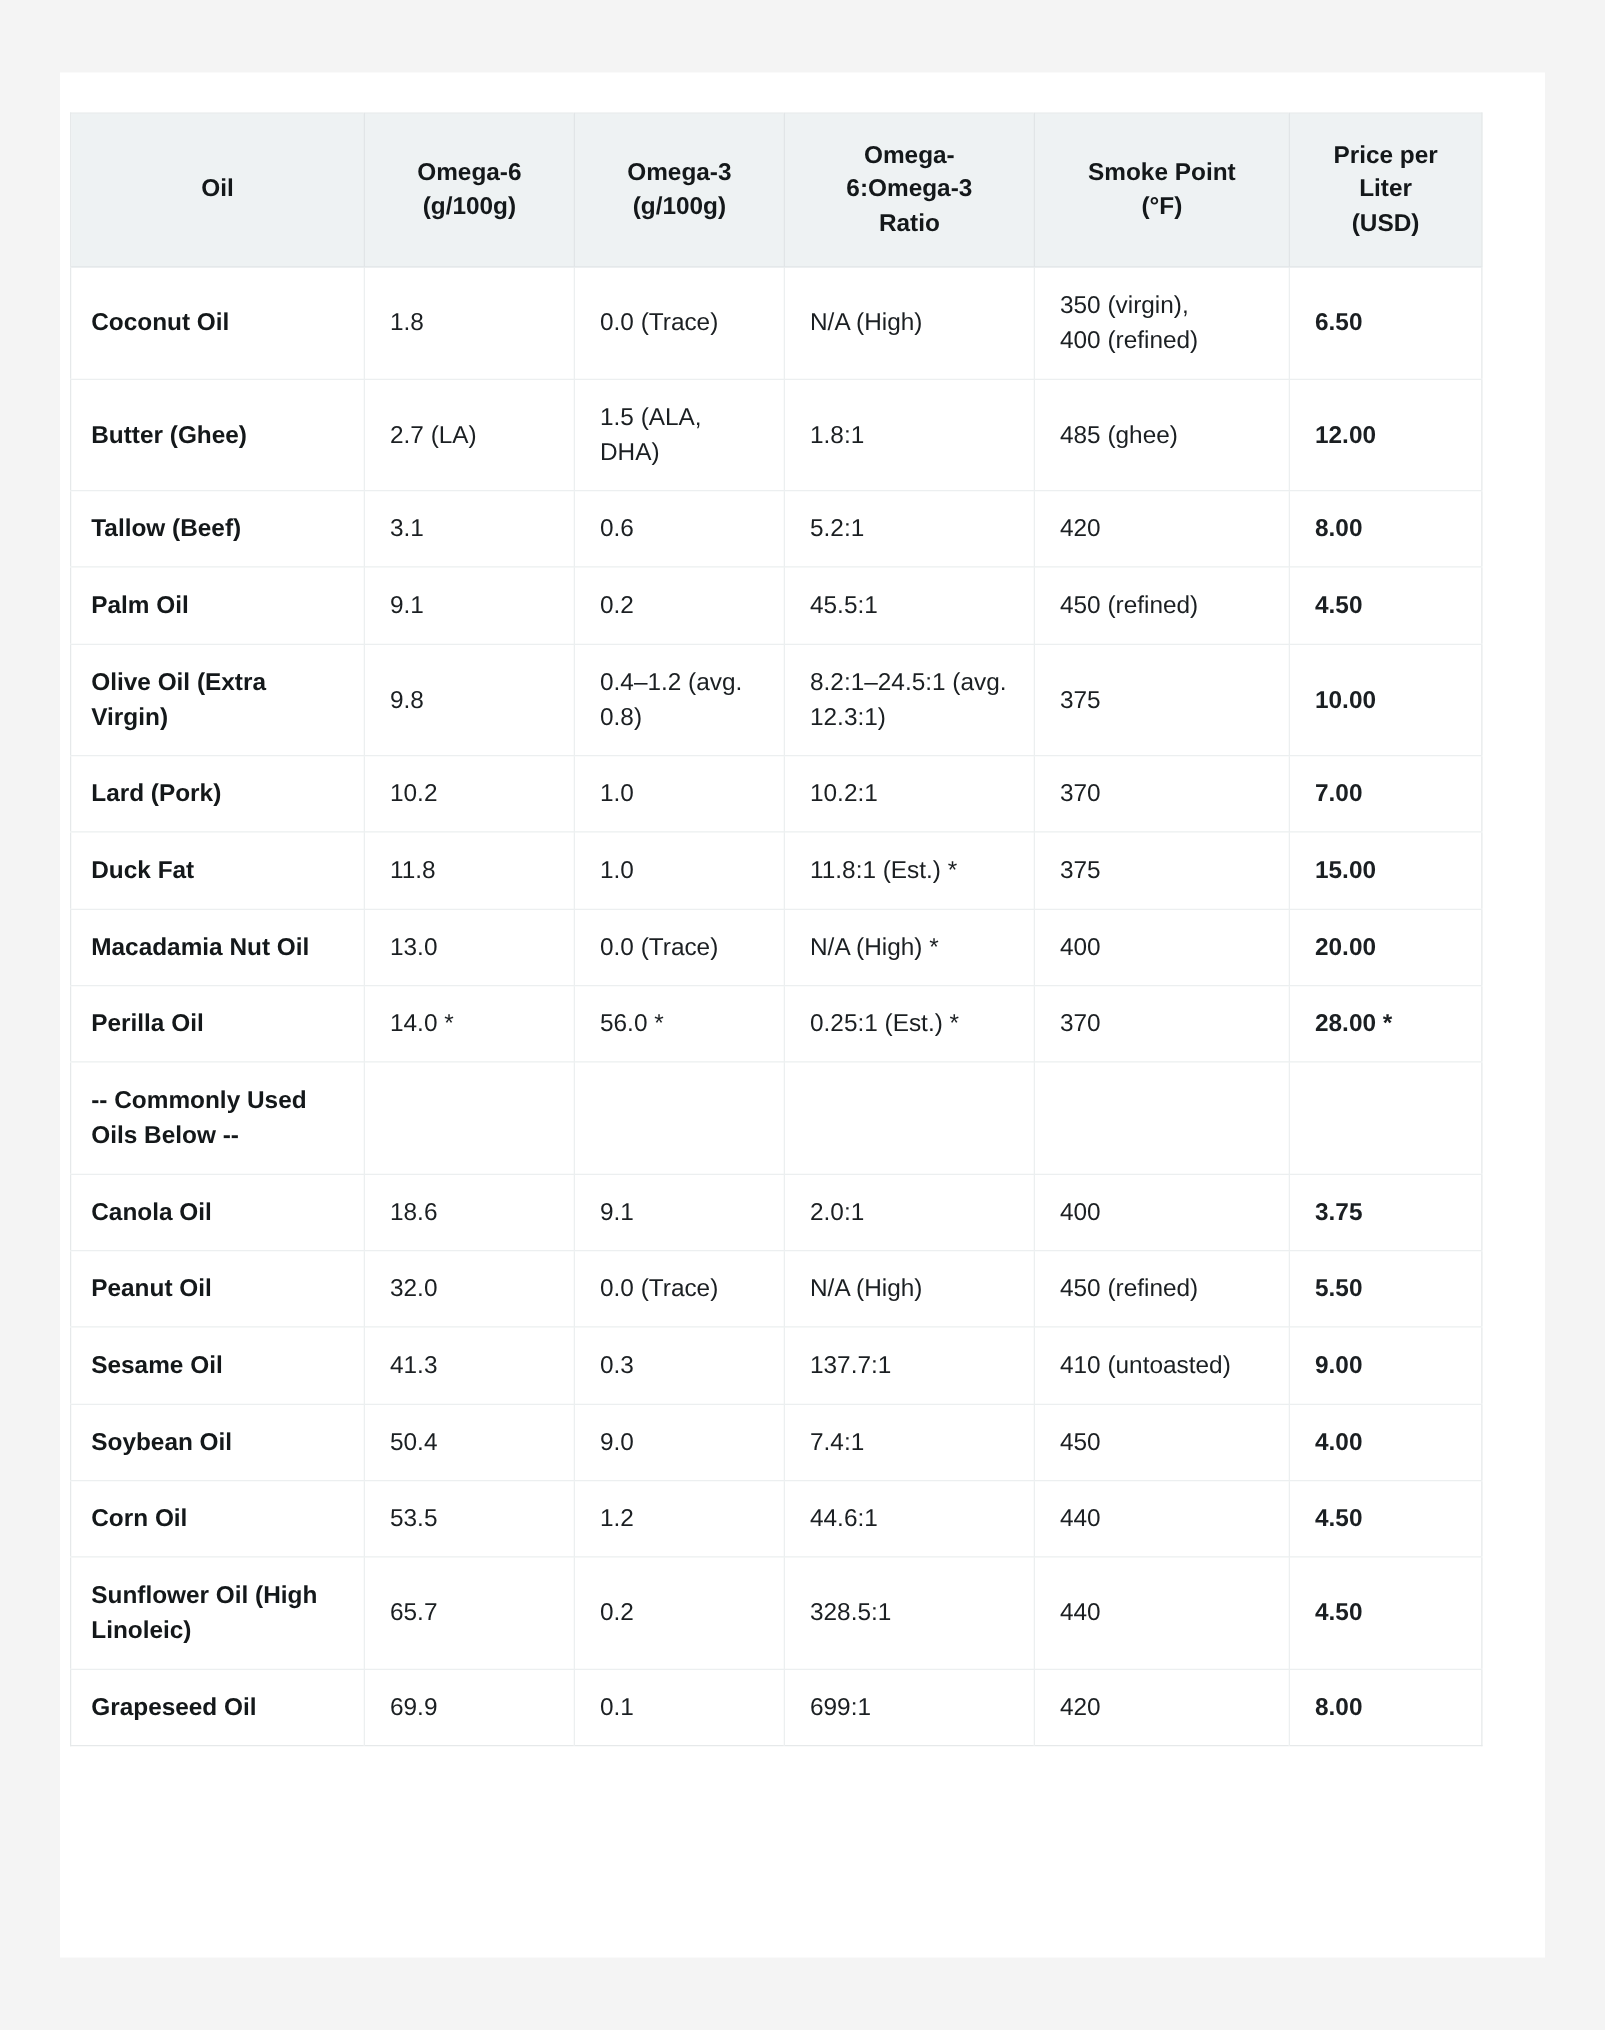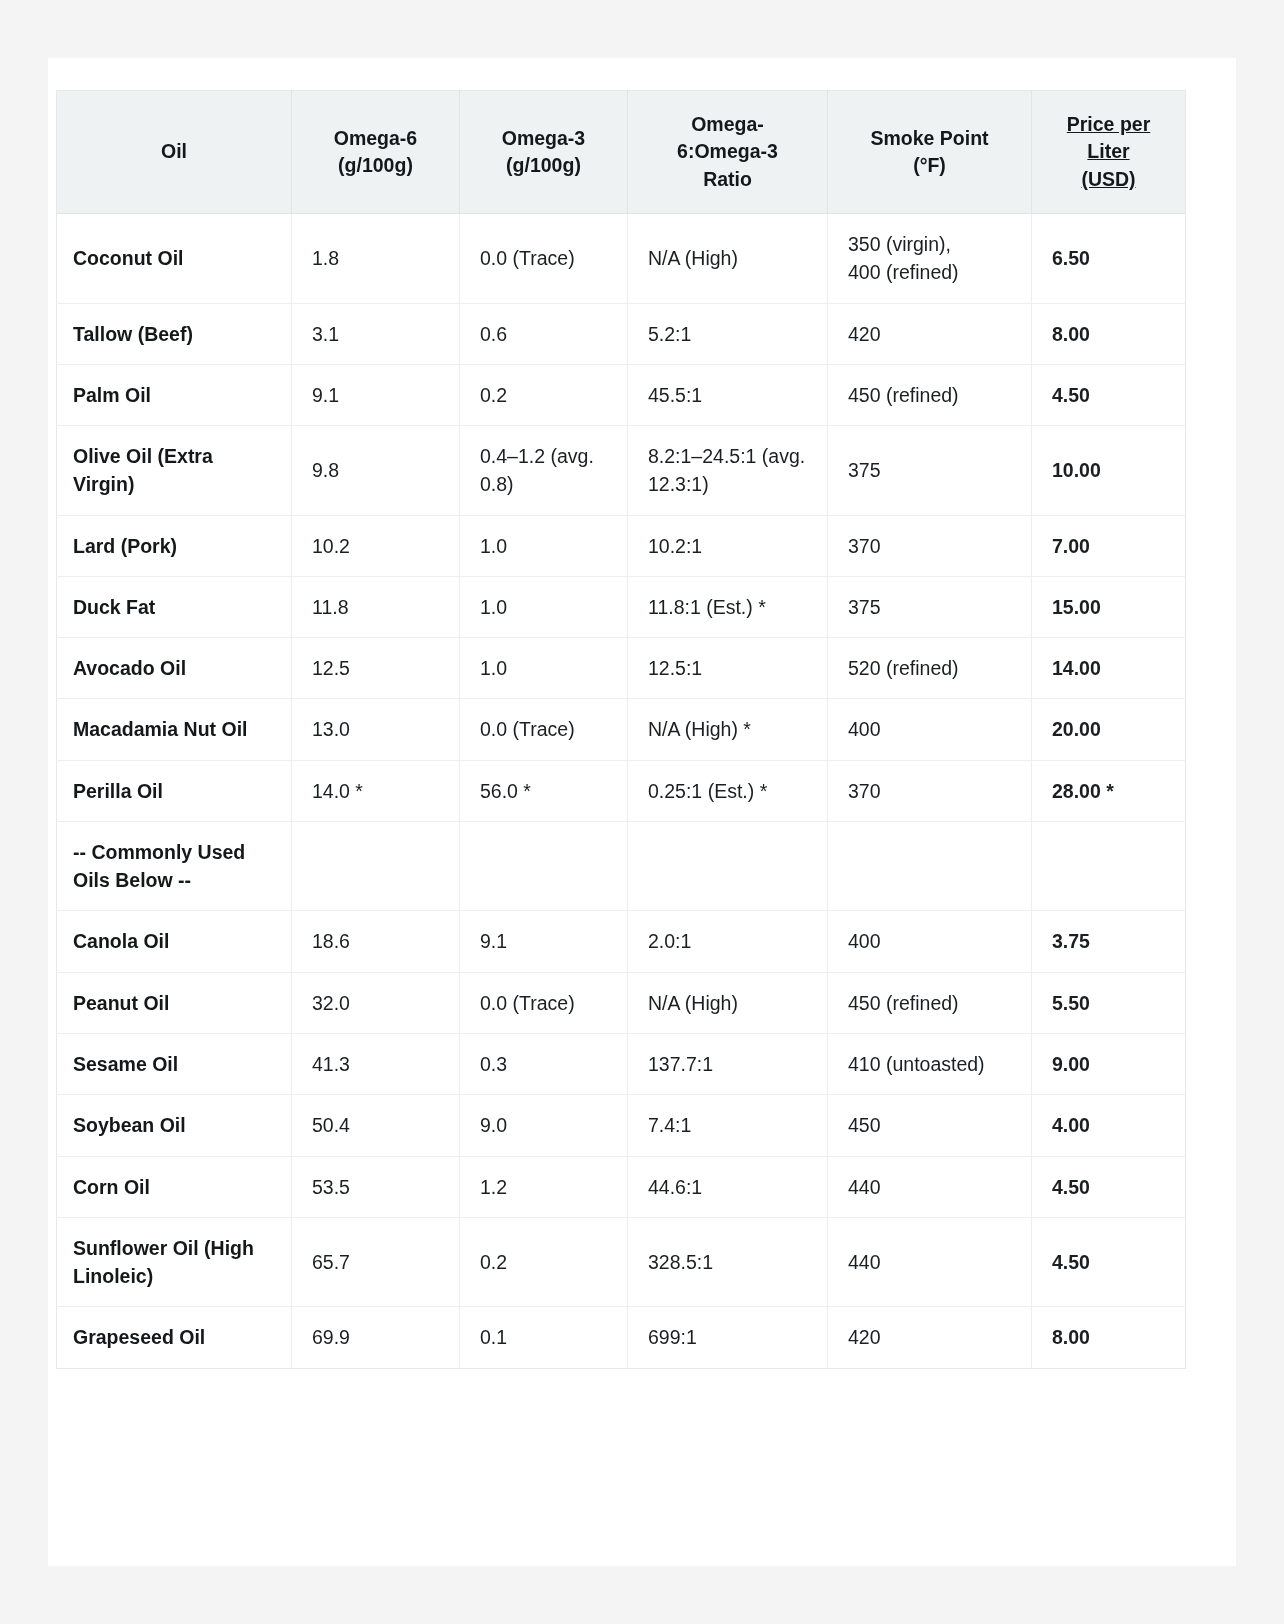--- a/index.html
+++ b/index.html
@@ -46,21 +46,21 @@
     font-size: 19.5px;
     font-weight: bold;
     line-height: 1.40;
     text-align: center;
     vertical-align: middle;
     padding: 18px 14px;
     height: 86px;
     border-right: 1px solid #e1e5e7;
     border-bottom: 1px solid #e1e5e7;
   }
-  table.oils thead th:last-child { border-right: none; text-decoration: underline; }
+  table.oils thead th:last-child { border-right: none; }
 
   table.oils tbody td {
     font-size: 19.5px;
     line-height: 1.45;
     color: #1b1f22;
     vertical-align: middle;
     text-align: left;
     padding: 16px 20px;
     border-right: 1px solid #eceff0;
     border-bottom: 1px solid #eceff0;
@@ -131,20 +131,30 @@
             <td>1.8</td>
             <td>0.0 (Trace)</td>
             <td>N/A (High)</td>
             <td>
               <span class="sp-line">350 (virgin),</span>
               <span class="sp-line">400 (refined)</span>
             </td>
             <td>6.50</td>
           </tr>
           <tr>
+            <td class="name">Butter (Ghee)</td>
+            <td>2.7 (LA)</td>
+            <td>1.5 (ALA, DHA)</td>
+            <td>1.8:1</td>
+            <td>
+              <span class="sp-line">485 (ghee)</span>
+            </td>
+            <td>12.00</td>
+          </tr>
+          <tr>
             <td class="name">Tallow (Beef)</td>
             <td>3.1</td>
             <td>0.6</td>
             <td>5.2:1</td>
             <td>
               <span class="sp-line">420</span>
             </td>
             <td>8.00</td>
           </tr>
           <tr>
@@ -179,30 +189,20 @@
           </tr>
           <tr>
             <td class="name">Duck Fat</td>
             <td>11.8</td>
             <td>1.0</td>
             <td>11.8:1 (Est.) *</td>
             <td>
               <span class="sp-line">375</span>
             </td>
             <td>15.00</td>
-          </tr>
-          <tr>
-            <td class="name">Avocado Oil</td>
-            <td>12.5</td>
-            <td>1.0</td>
-            <td>12.5:1</td>
-            <td>
-              <span class="sp-line">520 (refined)</span>
-            </td>
-            <td>14.00</td>
           </tr>
           <tr>
             <td class="name">Macadamia Nut Oil</td>
             <td>13.0</td>
             <td>0.0 (Trace)</td>
             <td>N/A (High) *</td>
             <td>
               <span class="sp-line">400</span>
             </td>
             <td>20.00</td>

